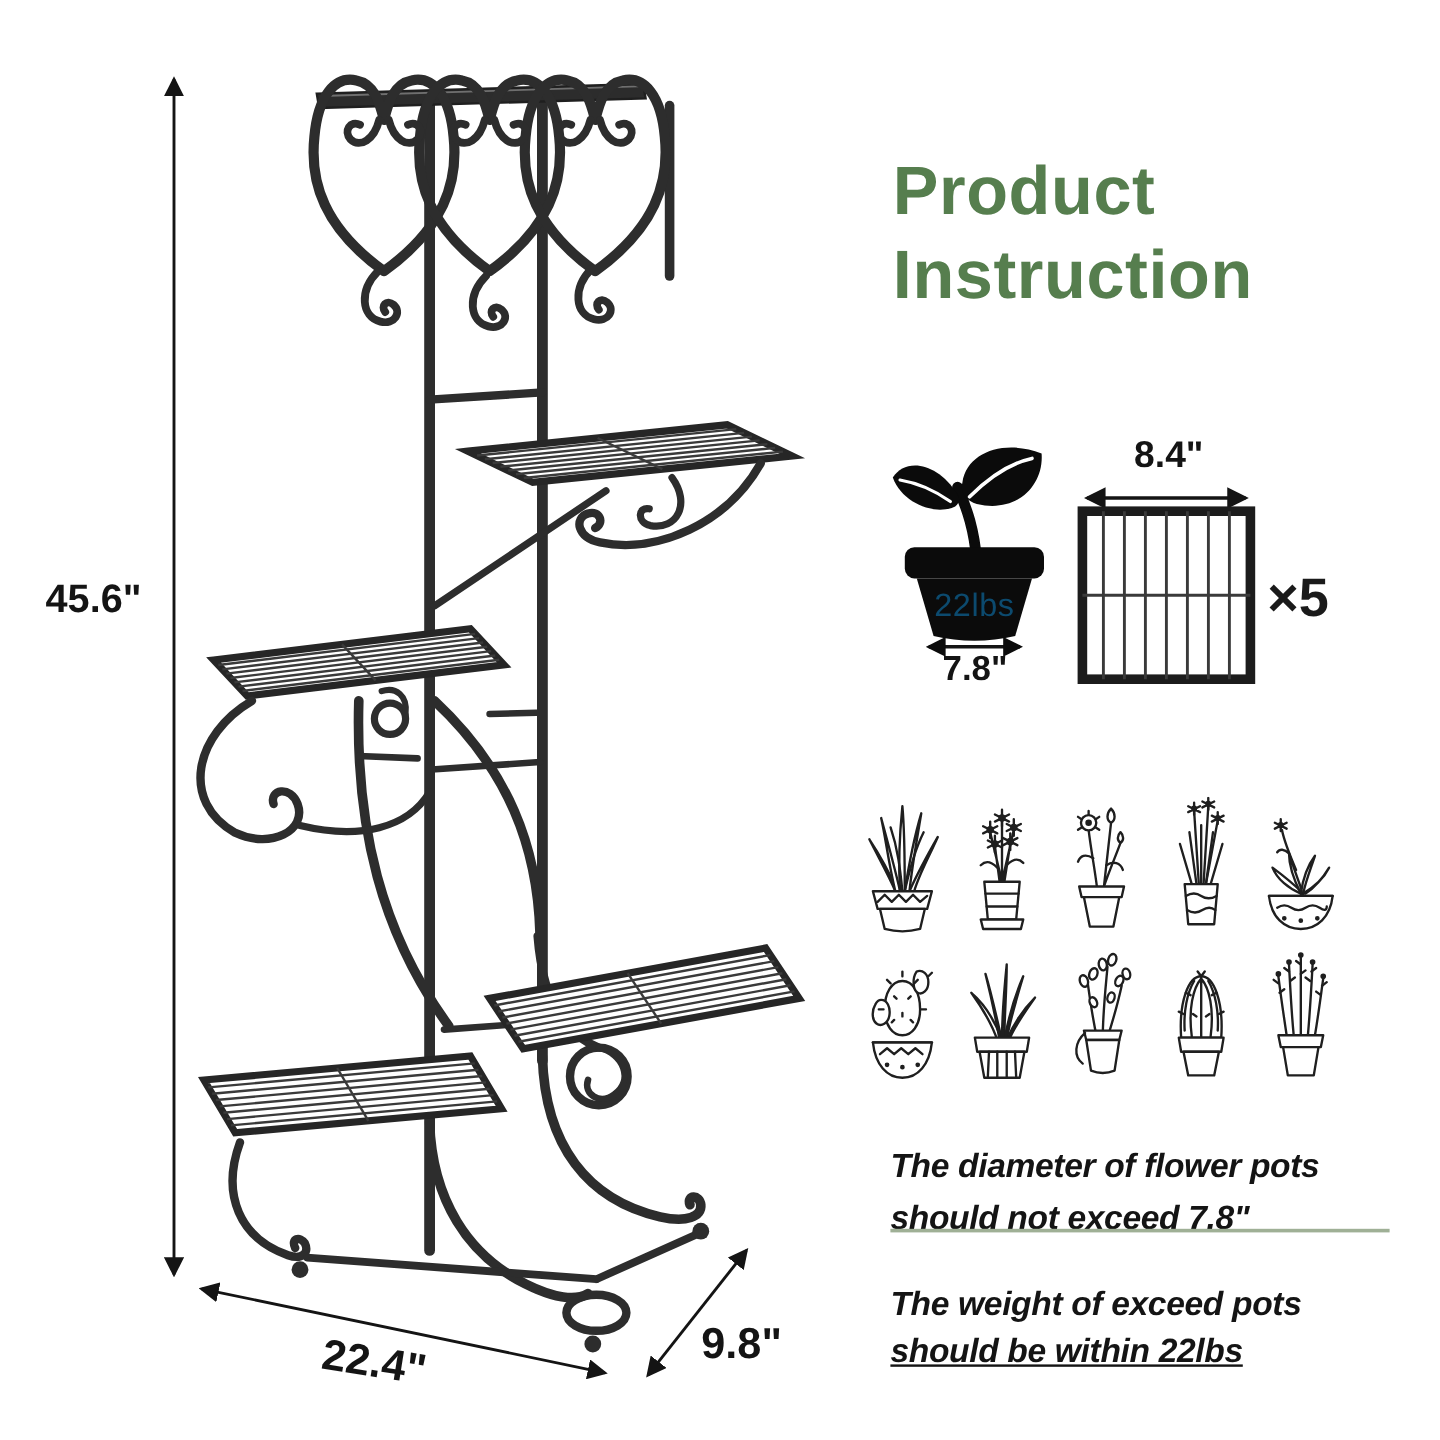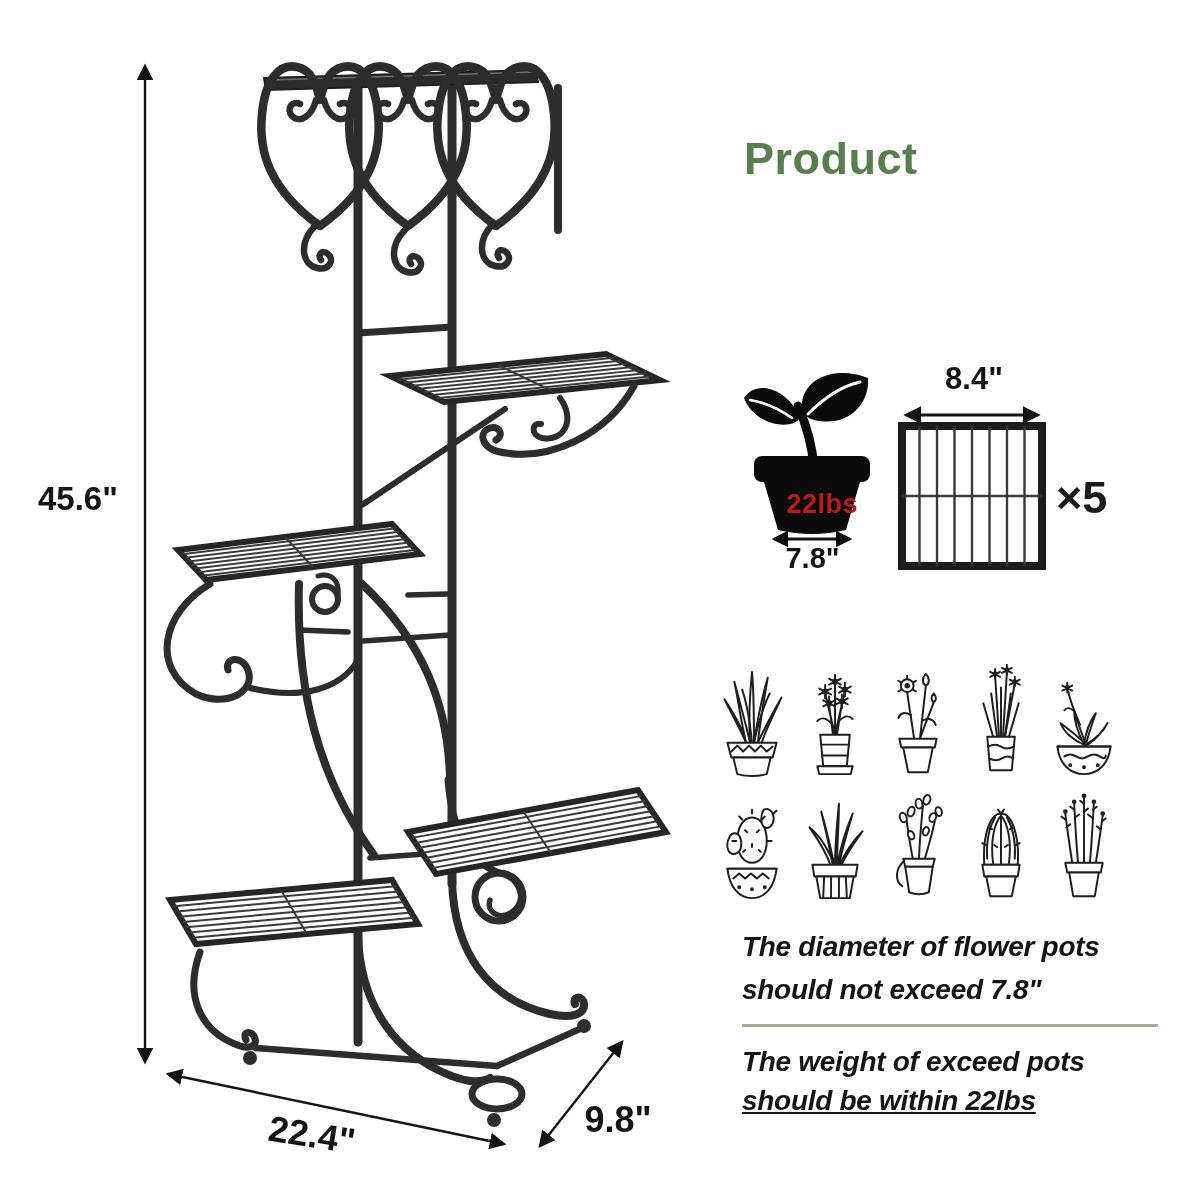--- a/index.html
+++ b/index.html
@@ -2,34 +2,34 @@
 <html><head>
 <meta charset="utf-8">
 <style>
   html,body{margin:0;padding:0;}
   body{
     width:1200px;height:1200px;position:relative;background:#ffffff;
     font-family:"Liberation Sans",sans-serif;overflow:hidden;
   }
   .abs{position:absolute;}
   
-  .title-block{left:744px;top:124px;line-height:70px;font-size:45px;
+  .title-block{left:744px;top:124px;line-height:70px;font-size:57px;
     font-weight:bold;color:#567e4e;letter-spacing:0.5px;}
   .spec-label{font-weight:bold;color:#141414;text-align:center;}
-  .pot-weight-label{left:766px;top:489px;width:92px;font-size:27px;color:#b91c1c;
-    font-weight:bold;text-align:right;letter-spacing:0.5px;}
+  .pot-weight-label{left:766px;top:489px;width:92px;font-size:27px;color:#0c4a6e;
+    font-weight:normal;text-align:center;letter-spacing:0.5px;}
   .pot-diameter-label{left:775px;top:542px;width:75px;font-size:29px;}
   .shelf-width-label{left:928px;top:361px;width:92px;font-size:31px;}
   .shelf-count-label{left:1056px;top:472px;font-size:45px;font-weight:600;color:#1a1a1a;}
   .plants-grid{left:710px;top:664px;width:418px;display:grid;
     grid-template-columns:repeat(5,83px);grid-auto-rows:124px;row-gap:0px;
     justify-items:center;align-items:start;}
   .plant-cell svg{display:block;}
   .note-line{left:742px;width:430px;font-size:28px;font-weight:bold;font-style:italic;
-    color:#141414;letter-spacing:-0.3px;white-space:nowrap;}
+    color:#141414;letter-spacing:-0.3px;white-space:nowrap;margin-top:25px;}
   .notes-divider{left:742px;top:1024px;width:416px;height:3px;background:#9fb096;}
   
   .metal{stroke:#2d2d2d;fill:none;stroke-linecap:round;stroke-linejoin:round;}
   .dim{stroke:#141414;stroke-width:2.4;fill:none;}
   .dim-label{font-family:"Liberation Sans",sans-serif;font-weight:bold;fill:#141414;}
   .pl{stroke:#1f1f1f;stroke-width:2;fill:none;stroke-linecap:round;stroke-linejoin:round;}
 </style>
 </head>
 <body>
 
@@ -168,20 +168,21 @@
     <text class="dim-label" transform="translate(310,1147) rotate(9)" text-anchor="middle" font-size="36">22.4"</text>
   </g>
   <g>
     <line class="dim" x1="540" y1="1146" x2="622" y2="1042" marker-start="url(#ah)" marker-end="url(#ah)"></line>
     <text class="dim-label" x="618" y="1132" text-anchor="middle" font-size="36">9.8"</text>
   </g>
 </svg>
 
 <div class="abs title-block">
   <div>Product</div>
+  <div>Instruction</div>
 </div>
 
 <svg class="abs" style="left:742px;top:372px;" width="140" height="176" viewBox="0 0 140 176">
   <defs>
     <marker id="ah2" viewBox="0 0 10 10" refX="8.5" refY="5" markerWidth="5.5" markerHeight="5.5" orient="auto-start-reverse">
         <path d="M0,0 L10,5 L0,10 Z" fill="#0b0b0b"></path>
       </marker>
   </defs>
   <g>
     <path d="M72,96 C70,70 64,52 56,34" stroke="#0b0b0b" stroke-width="9" fill="none" stroke-linecap="round"></path>

